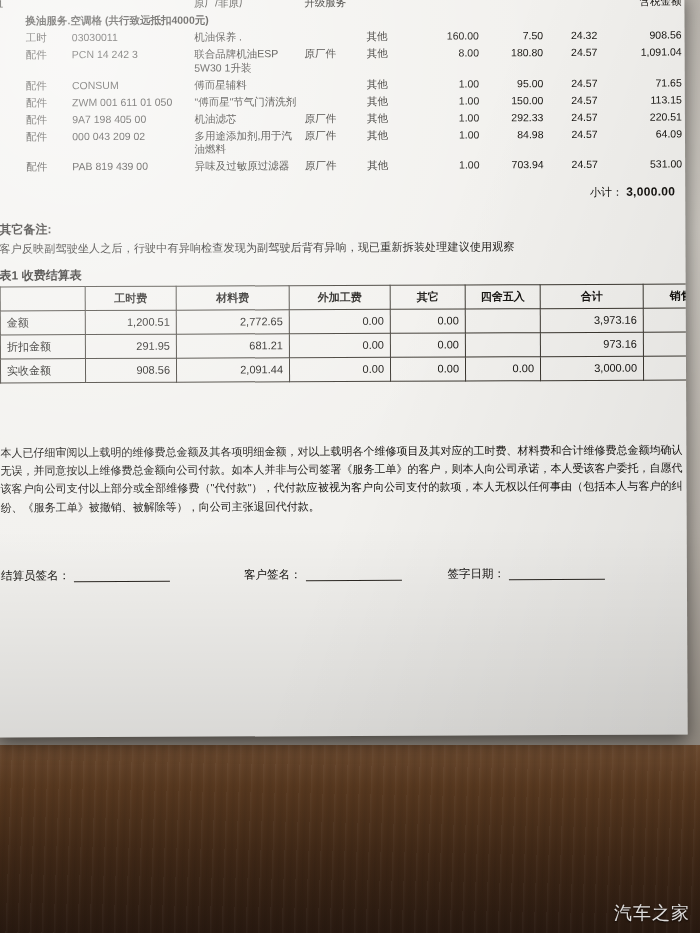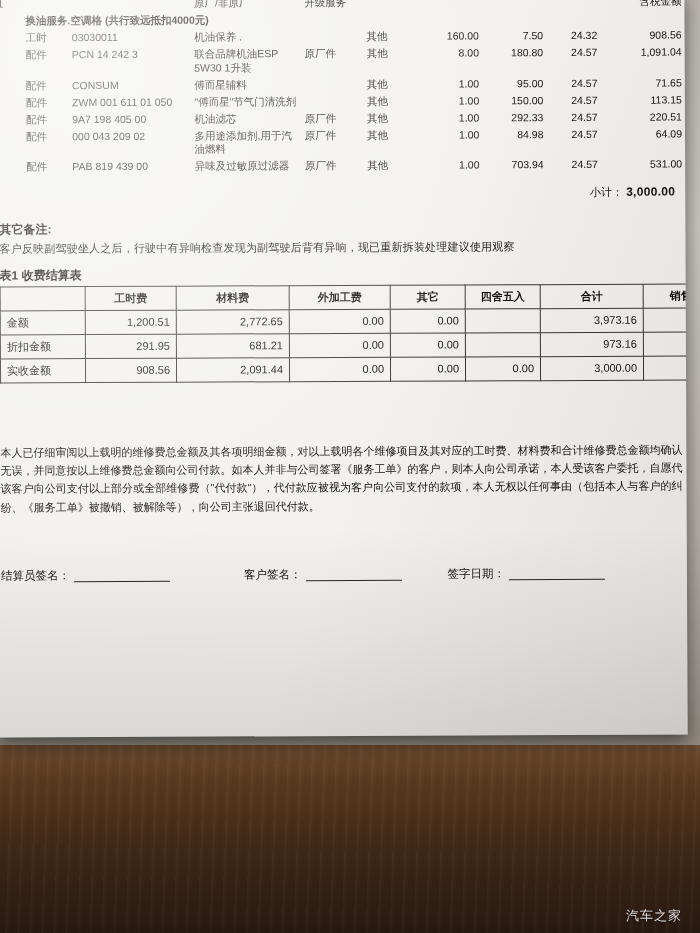--- a/index.html
+++ b/index.html
@@ -177,24 +177,24 @@
     width: 96px;
     margin-left: 4px;
     height: 11px;
   }
   .sp1 { width: 74px; }
   .sp2 { width: 46px; }
 
   
   #watermark {
     position: absolute;
-    right: 18px;
+    right: 10px;
     bottom: 8px;
     color: rgba(255,255,255,0.85);
-    font-size: 13px;
+    font-size: 18px;
     letter-spacing: 1px;
     text-shadow: 0 1px 2px rgba(0,0,0,0.7);
   }
 </style>
 </head>
 <body>
 
 <div id="photo">
   <div id="wall-top"></div>
   <div id="wood-grain"></div>

